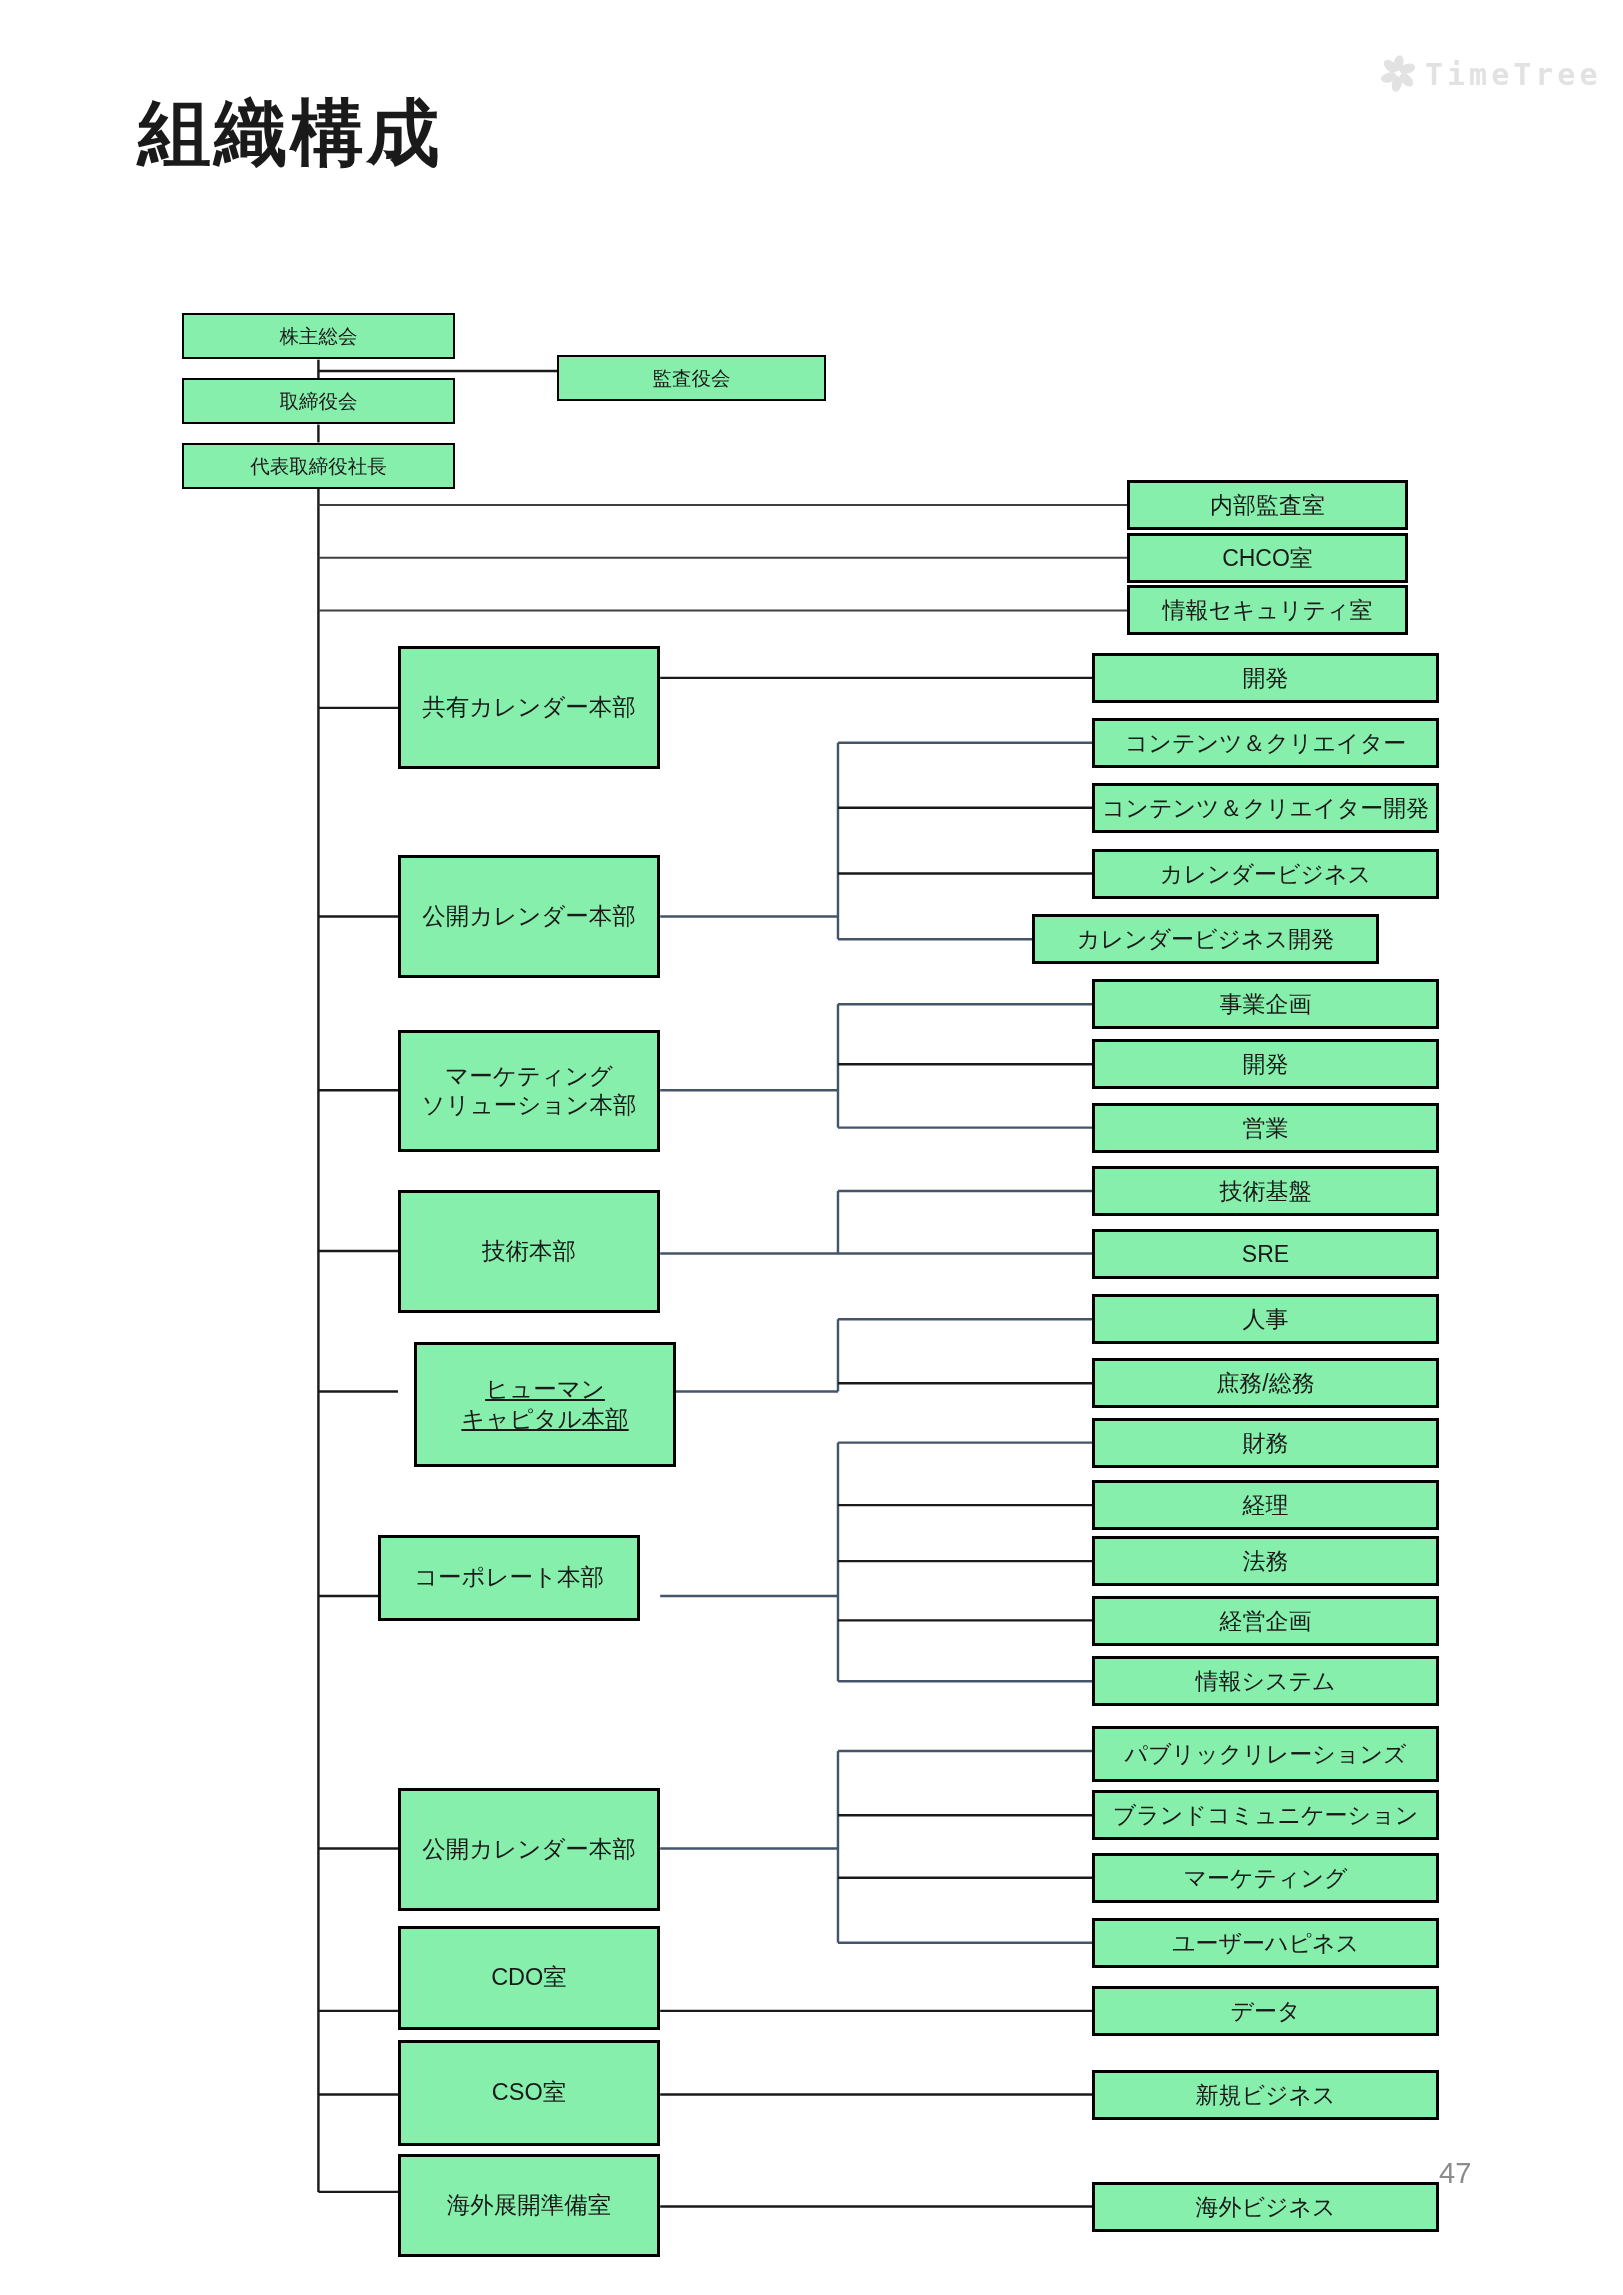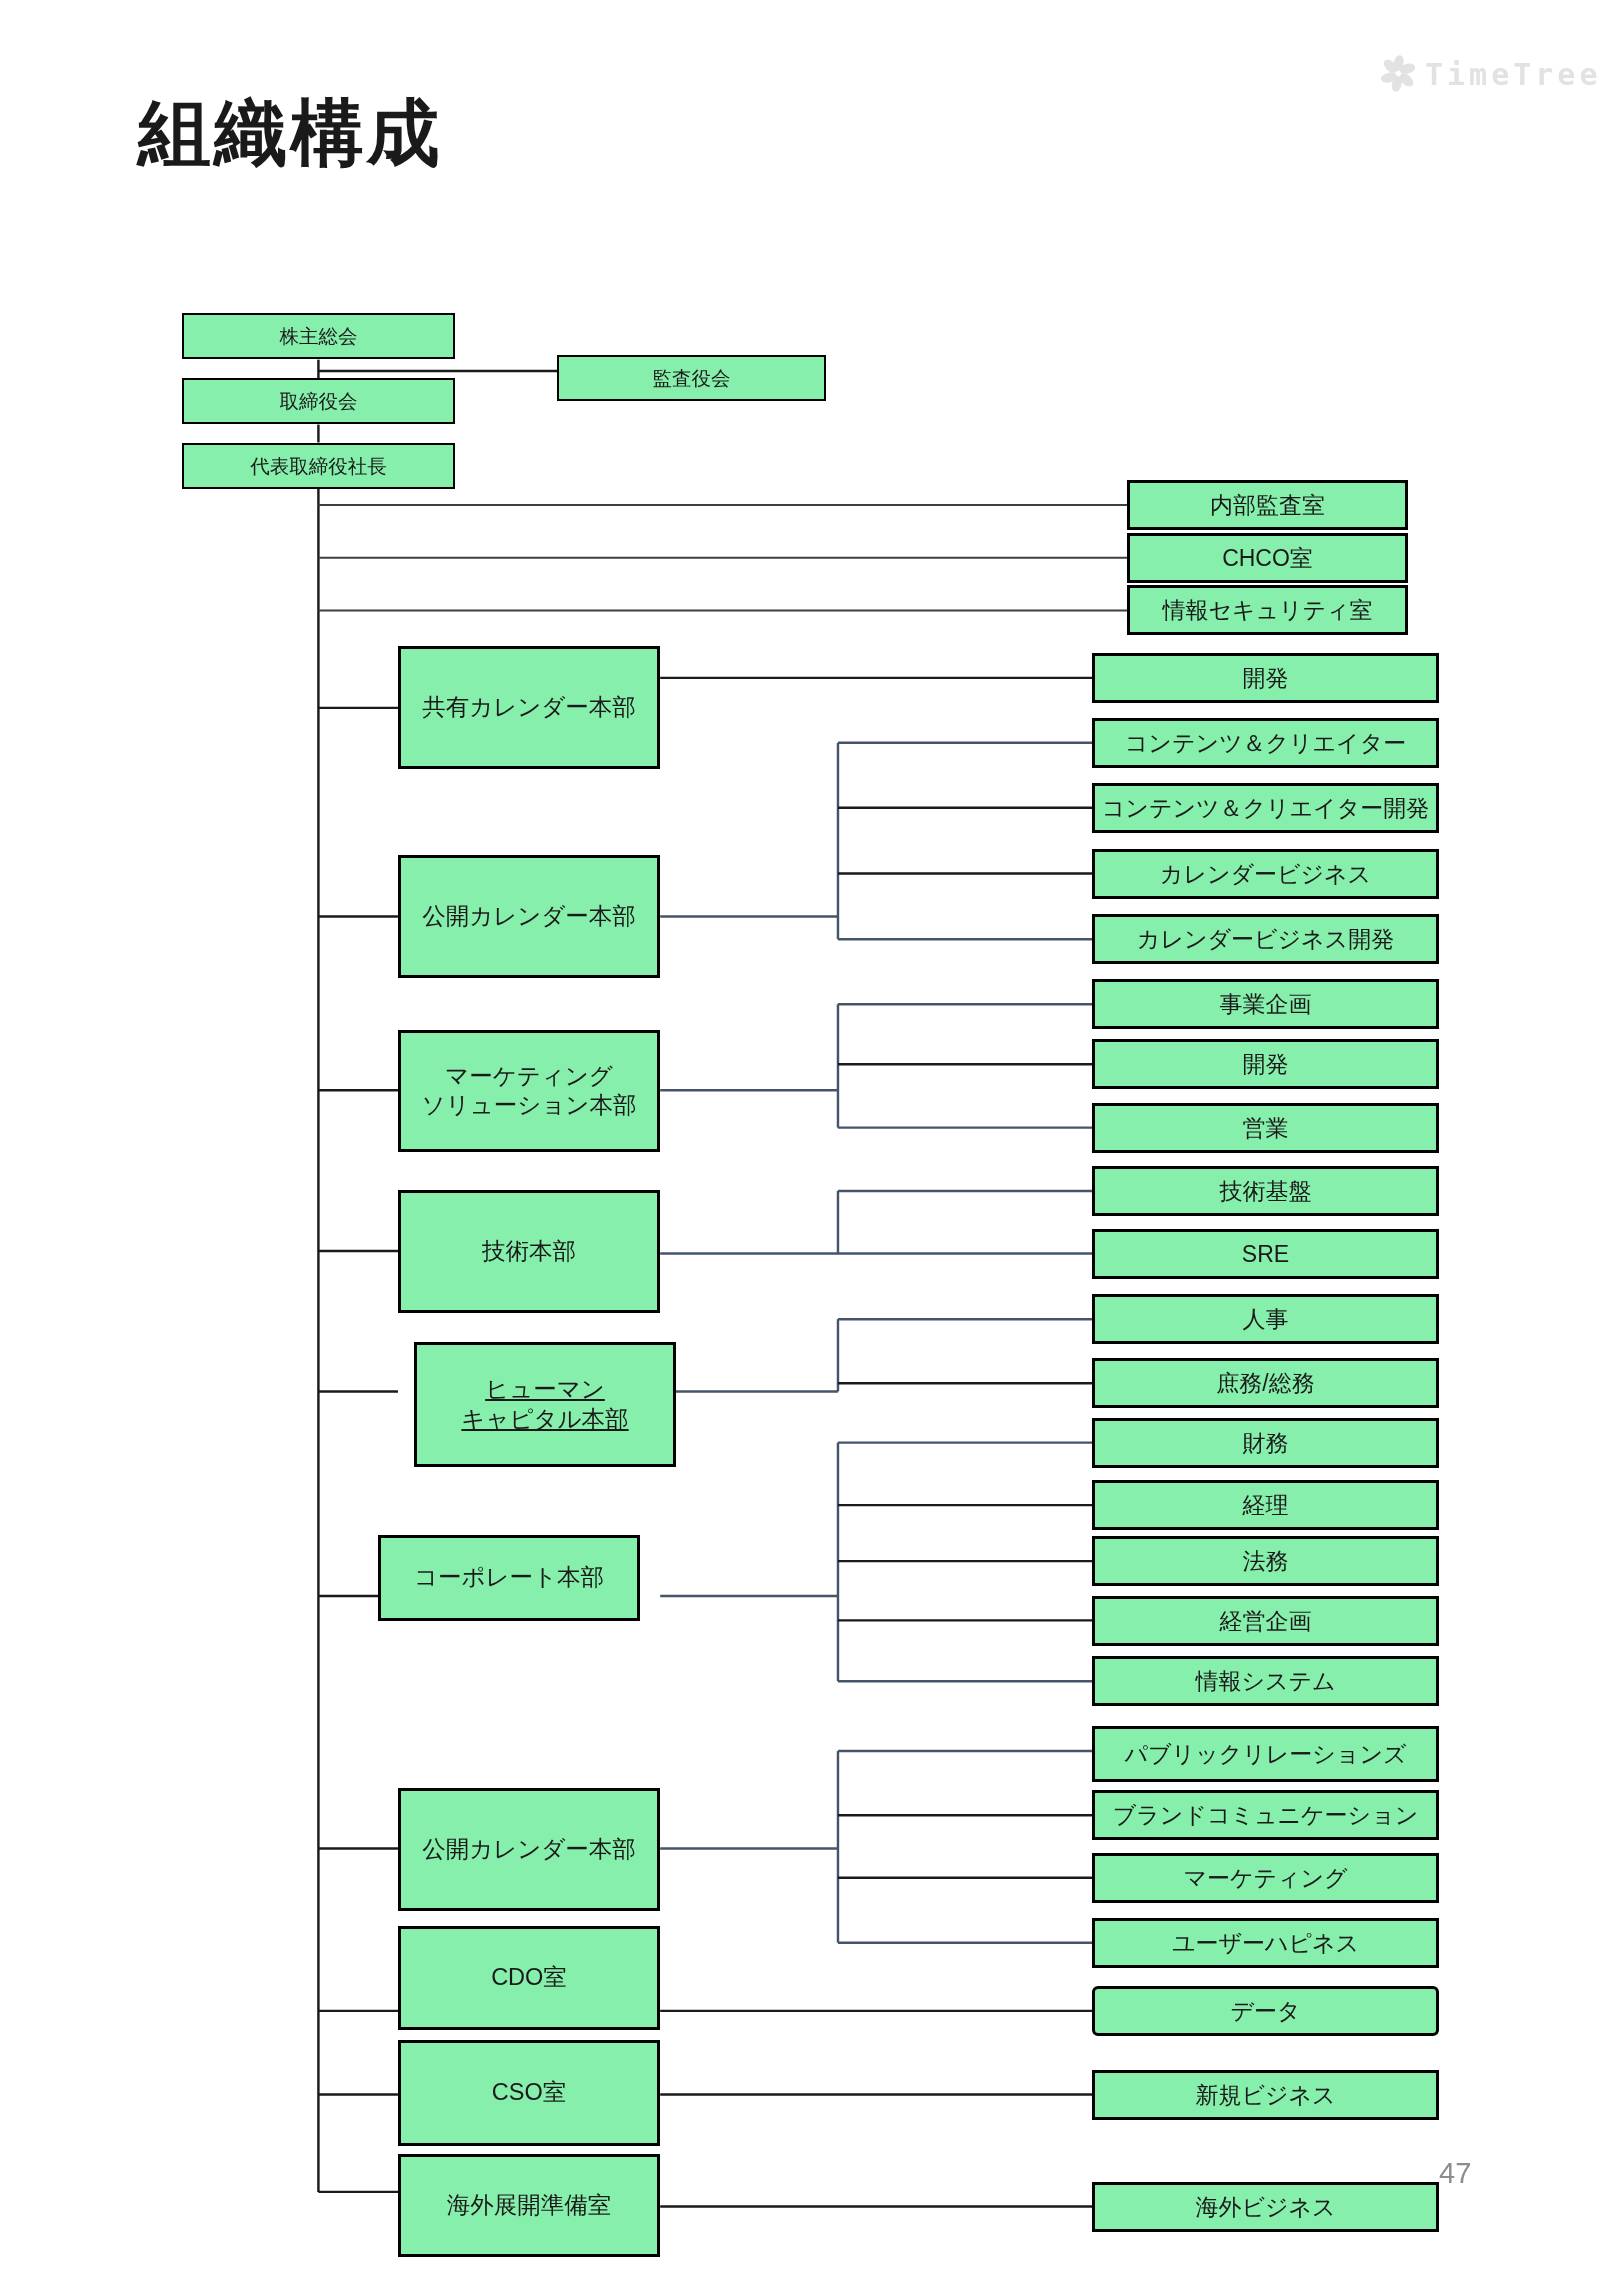--- a/index.html
+++ b/index.html
@@ -121,21 +121,21 @@
       <div class="box top-box" style="left: 182px; top: 443px; width: 273px; height: 46px;">代表取締役社長</div>
       <div class="box unit-box" style="left: 1127px; top: 480px; width: 281px; height: 50px;">内部監査室</div>
       <div class="box unit-box" style="left: 1127px; top: 533px; width: 281px; height: 50px;">CHCO室</div>
       <div class="box unit-box" style="left: 1127px; top: 585px; width: 281px; height: 50px;">情報セキュリティ室</div>
       <div class="box dept-box" style="left: 398px; top: 646px; width: 262px; height: 123px;">共有カレンダー本部</div>
       <div class="box unit-box" style="left: 1092px; top: 653px; width: 347px; height: 50px;">開発</div>
       <div class="box dept-box" style="left: 398px; top: 855px; width: 262px; height: 123px;">公開カレンダー本部</div>
       <div class="box unit-box" style="left: 1092px; top: 718px; width: 347px; height: 50px;">コンテンツ＆クリエイター</div>
       <div class="box unit-box" style="left: 1092px; top: 783px; width: 347px; height: 50px;">コンテンツ＆クリエイター開発</div>
       <div class="box unit-box" style="left: 1092px; top: 849px; width: 347px; height: 50px;">カレンダービジネス</div>
-      <div class="box unit-box" style="left: 1092px; top: 914px; width: 347px; height: 50px;">カレンダービジネス開発</div>
+      <div class="box unit-box" style="left: 1032px; top: 914px; width: 347px; height: 50px;">カレンダービジネス開発</div>
       <div class="box dept-box" style="left: 398px; top: 1030px; width: 262px; height: 122px;">マーケティング
 ソリューション本部</div>
       <div class="box unit-box" style="left: 1092px; top: 979px; width: 347px; height: 50px;">事業企画</div>
       <div class="box unit-box" style="left: 1092px; top: 1039px; width: 347px; height: 50px;">開発</div>
       <div class="box unit-box" style="left: 1092px; top: 1103px; width: 347px; height: 50px;">営業</div>
       <div class="box dept-box" style="left: 398px; top: 1190px; width: 262px; height: 123px;">技術本部</div>
       <div class="box unit-box" style="left: 1092px; top: 1166px; width: 347px; height: 50px;">技術基盤</div>
       <div class="box unit-box" style="left: 1092px; top: 1229px; width: 347px; height: 50px;">SRE</div>
       <div class="box dept-box" style="left: 414px; top: 1342px; width: 262px; height: 125px; text-decoration: underline;">ヒューマン
 キャピタル本部</div>
@@ -146,21 +146,21 @@
       <div class="box unit-box" style="left: 1092px; top: 1480px; width: 347px; height: 50px;">経理</div>
       <div class="box unit-box" style="left: 1092px; top: 1536px; width: 347px; height: 50px;">法務</div>
       <div class="box unit-box" style="left: 1092px; top: 1596px; width: 347px; height: 50px;">経営企画</div>
       <div class="box unit-box" style="left: 1092px; top: 1656px; width: 347px; height: 50px;">情報システム</div>
       <div class="box dept-box" style="left: 398px; top: 1788px; width: 262px; height: 123px;">公開カレンダー本部</div>
       <div class="box unit-box" style="left: 1092px; top: 1726px; width: 347px; height: 56px;">パブリックリレーションズ</div>
       <div class="box unit-box" style="left: 1092px; top: 1790px; width: 347px; height: 50px;">ブランドコミュニケーション</div>
       <div class="box unit-box" style="left: 1092px; top: 1853px; width: 347px; height: 50px;">マーケティング</div>
       <div class="box unit-box" style="left: 1092px; top: 1918px; width: 347px; height: 50px;">ユーザーハピネス</div>
       <div class="box dept-box" style="left: 398px; top: 1926px; width: 262px; height: 104px;">CDO室</div>
-      <div class="box unit-box" style="left: 1092px; top: 1986px; width: 347px; height: 50px; border-radius: 6px;">データ</div>
+      <div class="box unit-box" style="left: 1092px; top: 1986px; width: 347px; height: 50px;">データ</div>
       <div class="box dept-box" style="left: 398px; top: 2040px; width: 262px; height: 106px;">CSO室</div>
       <div class="box unit-box" style="left: 1092px; top: 2070px; width: 347px; height: 50px;">新規ビジネス</div>
       <div class="box dept-box" style="left: 398px; top: 2154px; width: 262px; height: 103px;">海外展開準備室</div>
       <div class="box unit-box" style="left: 1092px; top: 2182px; width: 347px; height: 50px;">海外ビジネス</div>
     </div>
 
   <div class="page-number">47</div>
 </div>
 
 

